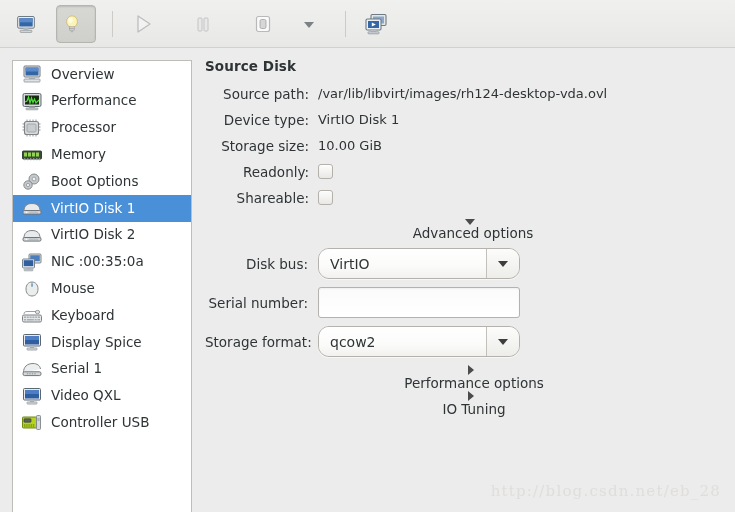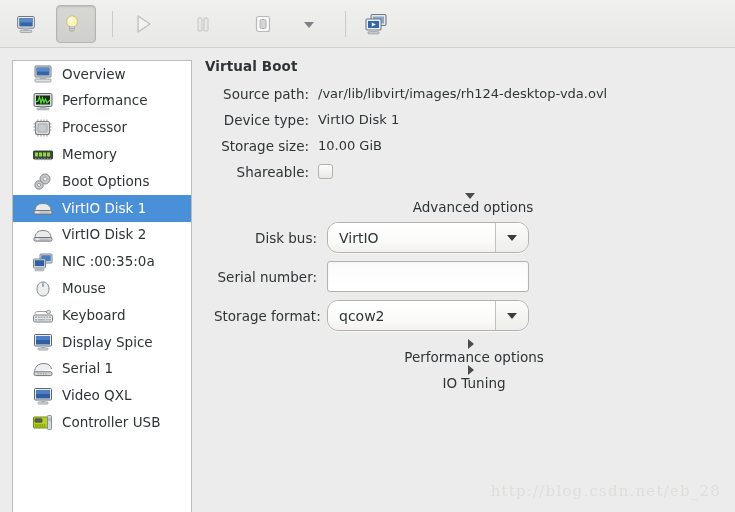--- a/index.html
+++ b/index.html
@@ -53,21 +53,21 @@
     left: 12px; top: 60px;
     width: 180px; height: 452px;
     background: #ffffff;
     border: 1px solid #bfbdb8;
     border-bottom: none;
     overflow: hidden;
   }
   .side-item {
     display: flex; align-items: center;
     height: 26.8px;
-    padding-left: 19px;
+    padding-left: 8px;
     font-size: 13.5px;
     color: #2e3436;
     white-space: nowrap;
     text-align: right;
   }
   .side-item.selected {
     background: #4a90d9;
     color: #ffffff;
   }
   .side-ico {
@@ -142,21 +142,20 @@
     border-top: 5px solid transparent;
     border-bottom: 5px solid transparent;
     border-left: 6px solid #4b4b4b;
   }
   .expander.sub { margin-left: 18px; margin-top: 0; margin-bottom: 0; }
 
   
   .crow {
     display: flex; align-items: center;
     margin-bottom: 8px;
-    margin-left: 9px;
   }
   .clabel {
     width: 113px;
     text-align: right;
     padding-right: 10px;
     font-size: 13.5px;
     color: #2e3436;
     white-space: nowrap;
   }
   .combo {
@@ -479,37 +478,41 @@
         <rect x="16.4" y="5" width="2.2" height="3" fill="#aeb3b6"></rect>
       </svg>
       <span class="side-label">Controller USB</span>
     </div>
 
 
   </div>
 
   <div class="panel">
 
-    <div class="panel-title">Virtual Boot</div>
+    <div class="panel-title">Source Disk</div>
 
     <div class="frow">
       <div class="flabel">Source path:</div>
       <div class="fvalue">/var/lib/libvirt/images/rh124-desktop-vda.ovl</div>
     </div>
 
     <div class="frow">
       <div class="flabel">Device type:</div>
       <div class="fvalue">VirtIO Disk 1</div>
     </div>
 
     <div class="frow">
       <div class="flabel">Storage size:</div>
       <div class="fvalue">10.00 GiB</div>
     </div>
 
+    <div class="frow">
+      <div class="flabel">Readonly:</div>
+      <span class="chk"></span>
+    </div>
 
     <div class="frow">
       <div class="flabel">Shareable:</div>
       <span class="chk"></span>
     </div>
 
     <div class="expander">
       <span class="tri down"></span>
       <span>Advanced options</span>
     </div>

